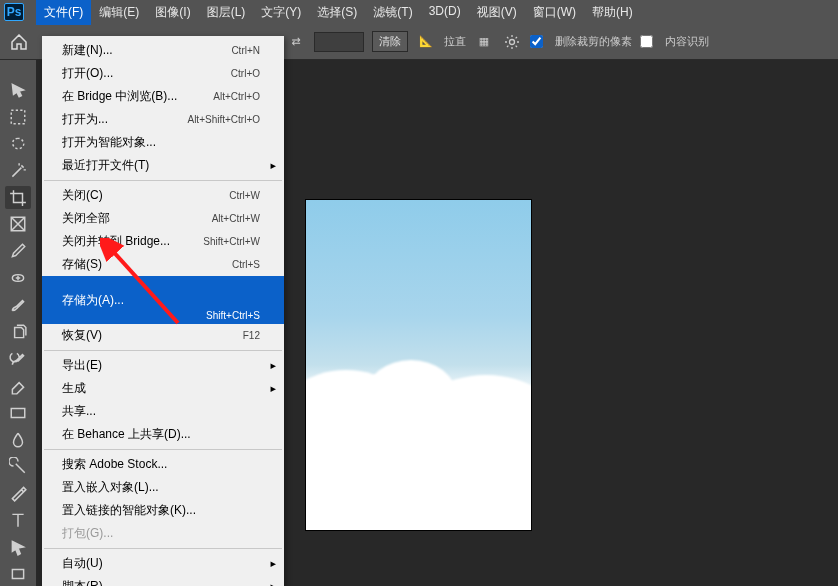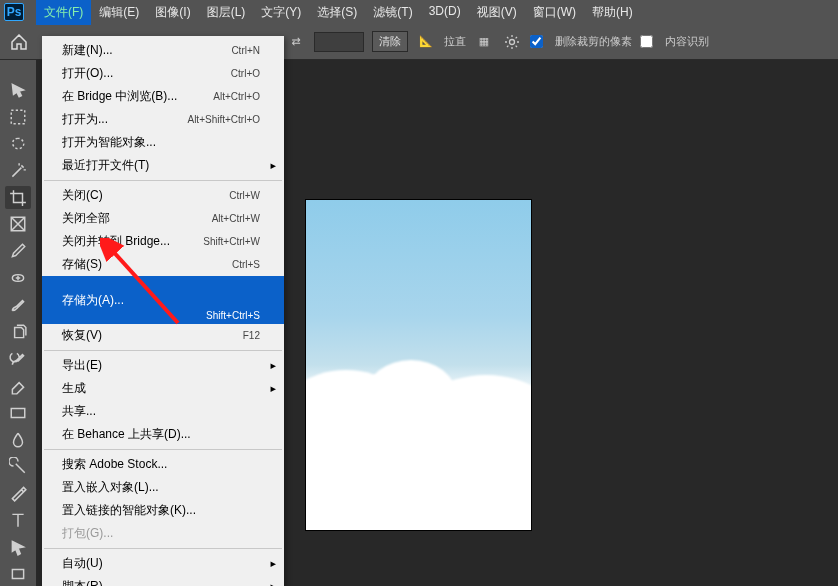--- a/index.html
+++ b/index.html
@@ -35,21 +35,21 @@
     border-radius: 2px;
     text-align: right;
   }
   .menu-item {
     padding: 4px 8px;
     cursor: default;
     color: #e8e8e8;
   }
   .menu-item.open {
     background: #0b61c9;
-    color: #86efac;
+    color: #ffffff;
   }
   
   .optionsbar {
     height: 36px;
     background: #535353;
     border-bottom: 1px solid #2a2a2a;
     display: flex;
     align-items: center;
     padding-left: 8px;
     gap: 8px;

